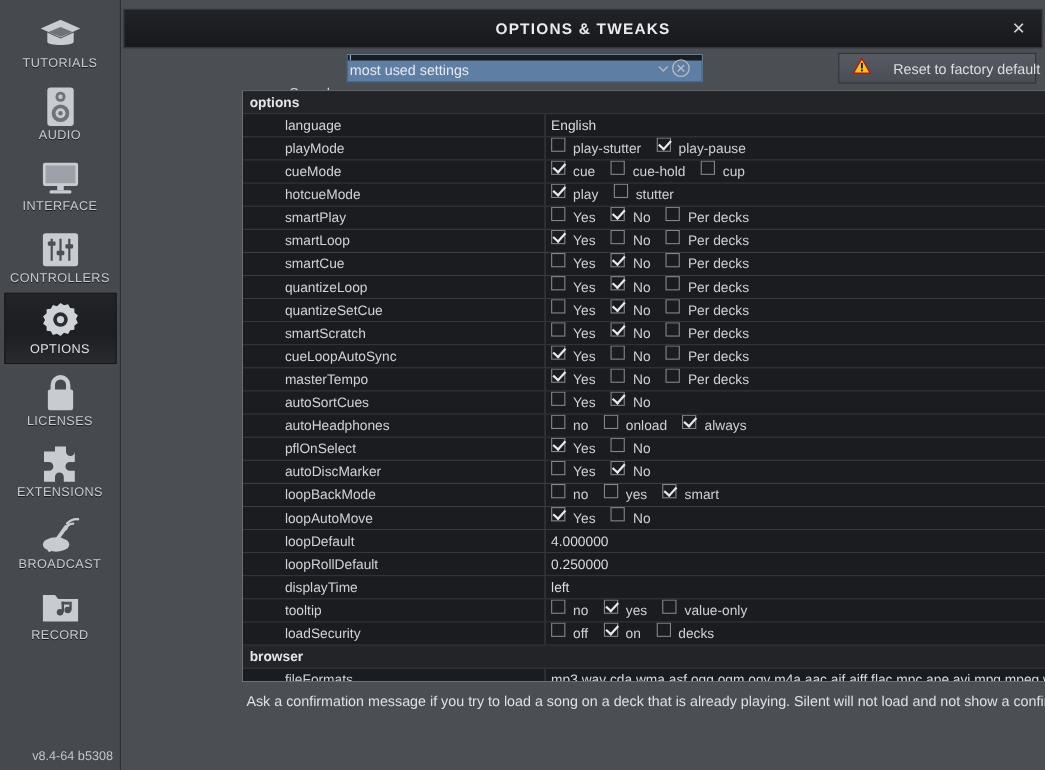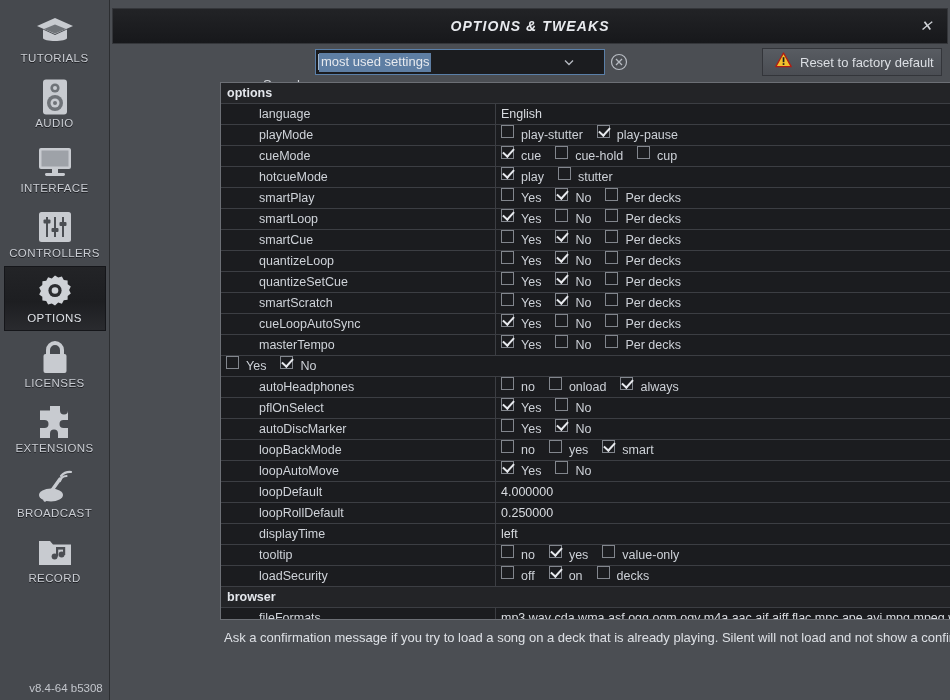--- a/index.html
+++ b/index.html
@@ -54,21 +54,21 @@
     margin-top: 16px;
   }
 
   
   #main { width: 840px; height: 700px; position: relative; background: #4b4e53; }
 
   #titlebar {
     position: absolute; left: 2px; top: 8px; width: 836px; height: 36px;
     background: linear-gradient(180deg,#222326 0%, #17181b 100%);
     border: 1px solid #34363a;
-    display: flex; align-items: center; justify-content: center; font-style: italic;
+    display: flex; align-items: center; justify-content: center;
   }
   #title-text {
     font-size: 14px; font-weight: bold; letter-spacing: 1.1px;
     color: #e8eaee;
   }
   #close-btn {
     position: absolute; right: 10px; top: 50%; transform: translateY(-50%);
     width: 22px; height: 22px;
     display: flex; align-items: center; justify-content: center;
     color: #cfd2d7; font-size: 15px; cursor: pointer;
@@ -78,24 +78,24 @@
   
   #searchbar {
     position: absolute; left: 0; top: 48px; width: 840px; height: 30px;
   }
   #search-label {
     position: absolute; left: 153px; top: 5px;
     font-size: 13px; color: #d2d5da; margin-top: 24px;
   }
   #search-box {
     position: absolute; left: 205px; top: 1px;
-    width: 290px; height: 26px;
+    width: 324px; height: 26px;
     background: #1b1c1f;
     border: 1px solid #5a7fa8;
-    display: flex; align-items: center;
+    display: flex;  flex-direction: column;
   }
   #search-caret {
     width: 1px; height: 16px; background: #9fb6cf; margin-left: 2px;
   }
   #search-value {
     font-size: 13px;
     color: #e6e9ee;
     background: #5e7ea3;
     padding: 1px 2px 2px 2px;
     line-height: 16px;
@@ -110,21 +110,21 @@
     position: absolute; left: 500px; top: 5px;
     width: 18px; height: 18px;
     cursor: pointer;
   }
 
   #reset-btn {
     position: absolute; right: 8px; top: 48px;
     width: 180px; height: 28px;
     background: linear-gradient(180deg,#585c62 0%, #4a4d53 100%);
     border: 1px solid #33353a;
-    display: flex; align-items: center; gap: 8px;
+    display: flex; align-items: center; gap: 20px;
     padding-left: 12px;
     cursor: pointer;
   }
   #reset-label { font-size: 13px; color: #dcdfe4; white-space: nowrap; }
 
   
   #table-wrap {
     position: absolute; left: 110px; top: 82px;
     width: 830px; height: 538px;
     background: #1b1c1f;
@@ -539,20 +539,21 @@
                 <span class="cb"></span>
                 <span class="opt-label">No</span>
               </span>
               <span class="opt">
                 <span class="cb"></span>
                 <span class="opt-label">Per decks</span>
               </span>
             </div>
           </div>
           <div class="row">
+            <div class="key">autoSortCues</div>
             <div class="val">
               <span class="opt">
                 <span class="cb"></span>
                 <span class="opt-label">Yes</span>
               </span>
               <span class="opt">
                 <span class="cb checked"></span>
                 <span class="opt-label">No</span>
               </span>
             </div>

